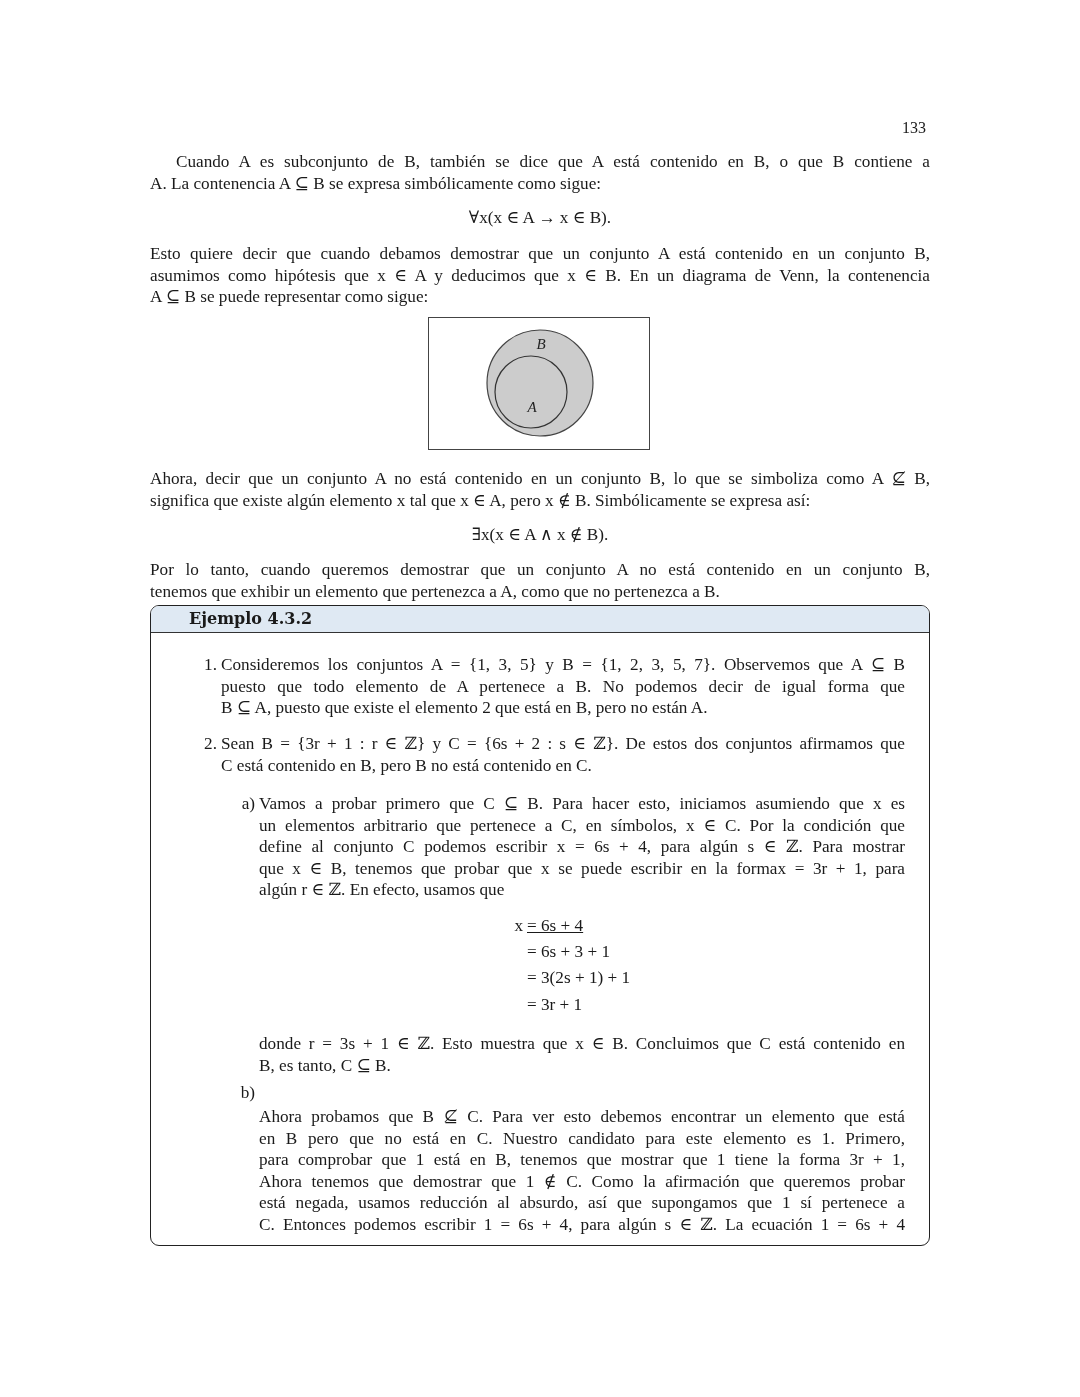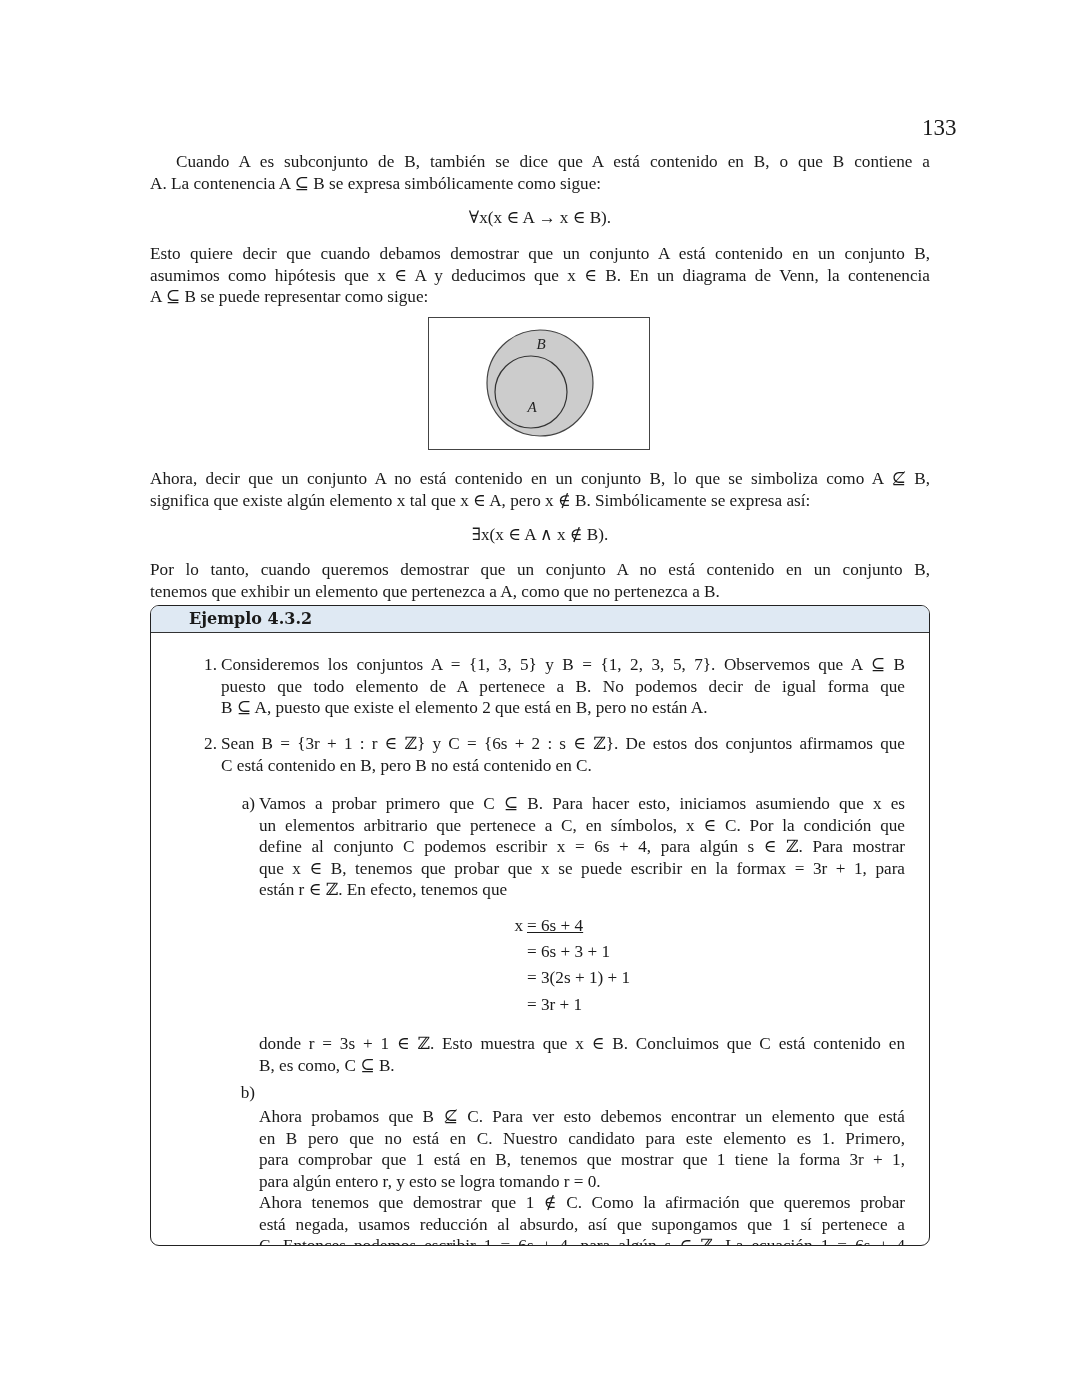--- a/index.html
+++ b/index.html
@@ -1,18 +1,18 @@
 <!DOCTYPE html>
 <html><head>
 <meta charset="utf-8">
 <style>
   html, body { margin:0; padding:0; background:#ffffff; }
   body { width:1080px; height:1397px; position:relative; overflow:hidden;
          font-family:"Liberation Serif", "DejaVu Serif", serif; color:#1a1a1a; font-size:17.2px; line-height:21.5px; }
-  .pagenum { position:absolute; top:117px; left:922px; font-size:23px; }
+  .pagenum { position:absolute; top:117px; left:902px; font-size:16px; }
   .text { position:absolute; left:150px; width:780px; text-align:justify; }
   .line { display:block; white-space:nowrap; text-align:justify; text-align-last:justify; }
   .line.last { text-align-last:left; }
   .indent { padding-left:26px; }
   .math { }
   .center { position:absolute; left:150px; width:780px; text-align:center; }
   .venn { position:absolute; left:428px; top:317px; width:222px; height:133px; border:1.3px solid #444; box-sizing:border-box; background:#fff; }
   .box { position:absolute; left:150px; top:605px; width:780px; height:641px; border:1.6px solid #222; border-radius:9px; box-sizing:border-box; overflow:hidden; }
   .box-head { height:26px; background:#dfe9f3; border-bottom:1.5px solid #333; padding-left:38px; font-family:"DejaVu Serif", serif; font-weight:bold; font-size:16px; line-height:26px; }
   .item { position:absolute; }
@@ -73,41 +73,40 @@
       <span class="line">Sean B = {3r + 1 : r ∈ ℤ} y C = {6s + 2 : s ∈ ℤ}. De estos dos conjuntos afirmamos que</span>
       <span class="line last">C está contenido en B, pero B no está contenido en C.</span>
     </div>
 
     <div class="num math" style="left:80px; top:187px; width:24px;">a)</div>
     <div class="item" style="left:108px; top:187px; width:646px;">
       <span class="line">Vamos a probar primero que C ⊆ B. Para hacer esto, iniciamos asumiendo que x es</span>
       <span class="line">un elementos arbitrario que pertenece a C, en símbolos, x ∈ C. Por la condición que</span>
       <span class="line">define al conjunto C podemos escribir x = 6s + 4, para algún s ∈ ℤ. Para mostrar</span>
       <span class="line">que x ∈ B, tenemos que probar que x se puede escribir en la formax = 3r + 1, para</span>
-      <span class="line last">están r ∈ ℤ. En efecto, tenemos que</span>
+      <span class="line last">algún r ∈ ℤ. En efecto, usamos que</span>
     </div>
 
     <div>
       <div class="eq math" style="left:352px; top:309px; width:20px; text-align:right;">x</div>
       <div class="eq" style="left:376px; top:309px;text-decoration:underline;">= 6s + 4</div>
       <div class="eq" style="left:376px; top:335px;">= 6s + 3 + 1</div>
       <div class="eq" style="left:376px; top:361px;">= 3(2s + 1) + 1</div>
       <div class="eq" style="left:376px; top:388px;">= 3r + 1</div>
     </div>
 
     <div class="item" style="left:108px; top:427px; width:646px;">
       <span class="line">donde r = 3s + 1 ∈ ℤ. Esto muestra que x ∈ B. Concluimos que C está contenido en</span>
-      <span class="line last">B, es como, C ⊆ B.</span>
+      <span class="line last">B, es tanto, C ⊆ B.</span>
     </div>
 
     <div class="num math" style="left:80px; top:476px; width:24px;">b)</div>
     <div class="item" style="left:108px; top:500px; width:646px;">
       <span class="line">Ahora probamos que B ⊈ C. Para ver esto debemos encontrar un elemento que está</span>
       <span class="line">en B pero que no está en C. Nuestro candidato para este elemento es 1. Primero,</span>
       <span class="line">para comprobar que 1 está en B, tenemos que mostrar que 1 tiene la forma 3r + 1,</span>
-      <span class="line last">para algún entero r, y esto se logra tomando r = 0.</span>
       <span class="line">Ahora tenemos que demostrar que 1 ∉ C. Como la afirmación que queremos probar</span>
       <span class="line">está negada, usamos reducción al absurdo, así que supongamos que 1 sí pertenece a</span>
       <span class="line">C. Entonces podemos escribir 1 = 6s + 4, para algún s ∈ ℤ. La ecuación 1 = 6s + 4</span>
     </div>
   </div>
 
 </div>
 
 </body></html>

